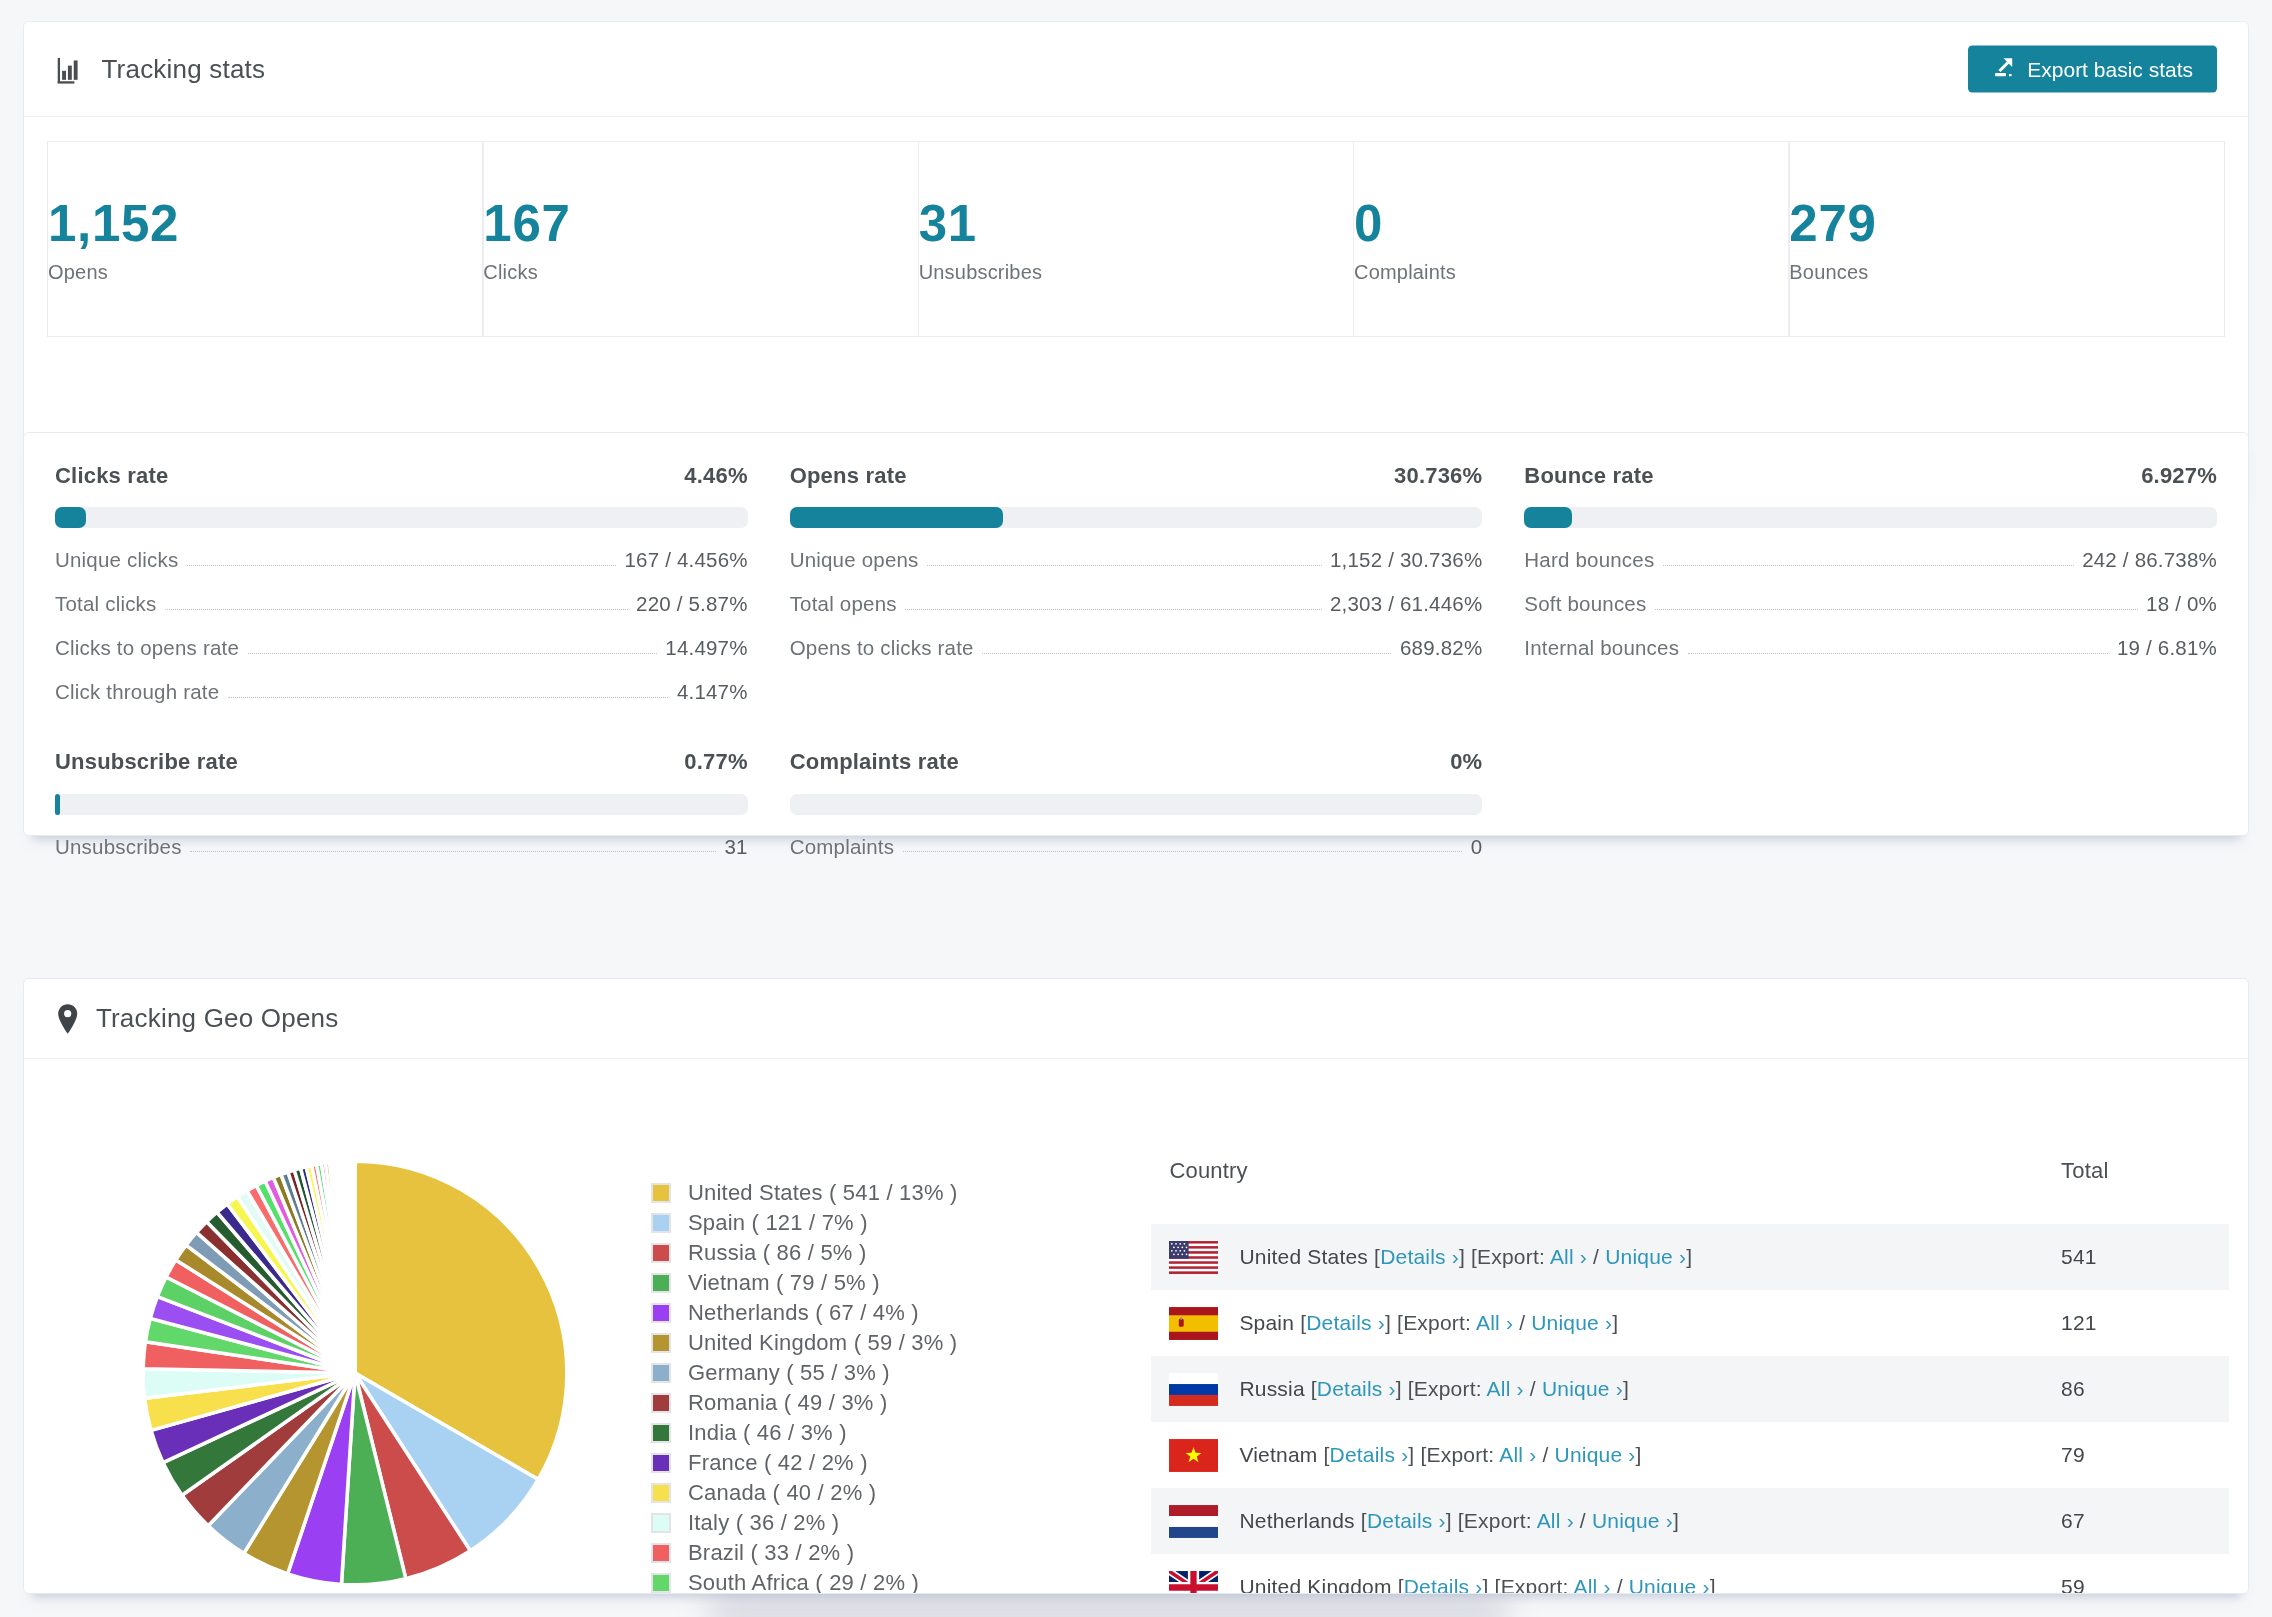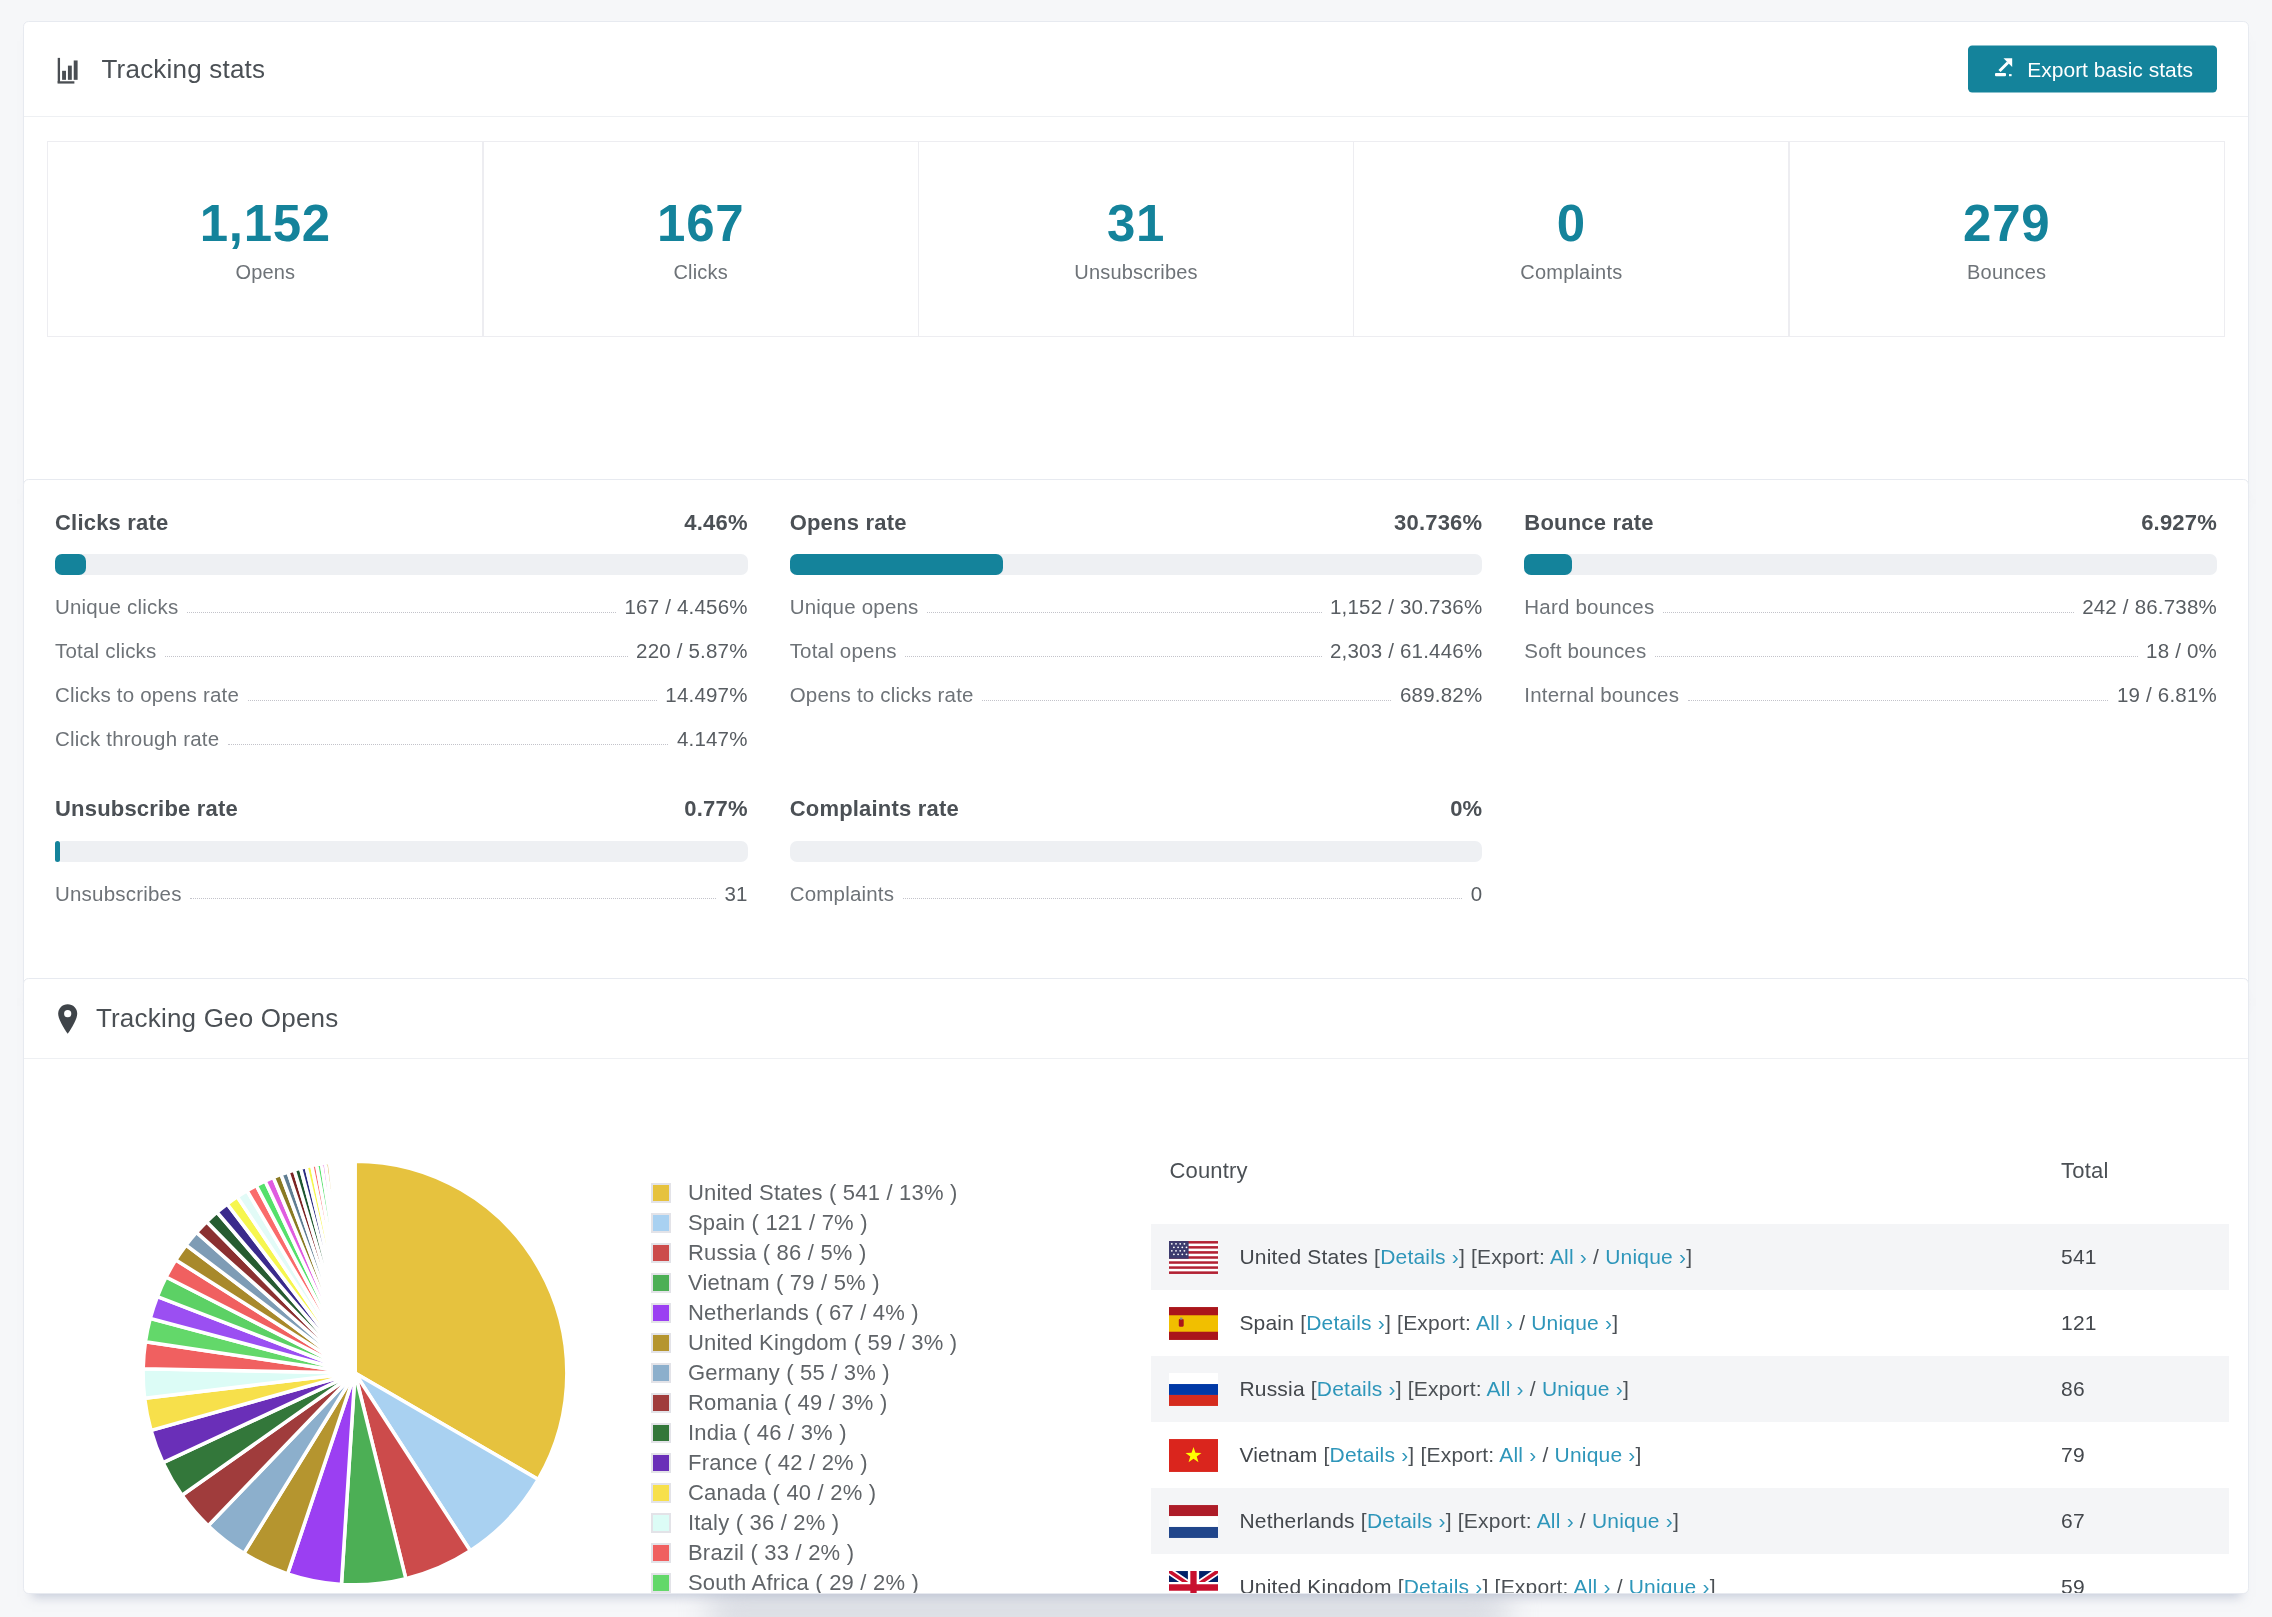--- a/index.html
+++ b/index.html
@@ -3,38 +3,38 @@
 <meta charset="utf-8">
 <style>
   :root { --accent:#14839b; --link:#2e96ba; }
   * { box-sizing:border-box; margin:0; padding:0; }
   html,body { width:2273px; height:1618px; overflow:hidden; background:#f6f7f9;
               font-family:"Liberation Sans", sans-serif; color:#43474c; letter-spacing:0.2px; }
   .card { position:absolute; left:23px; width:2226px; background:#fff;
           border:1.4px solid #e7eaf0; border-radius:5.6px; z-index:1;
           box-shadow:0 11.3px 10px -8.5px rgba(150,160,185,.5); }
   #card-tracking { top:21px;  height:480px; }
-  #card-rates    { top:432px; height:524px;margin-top:47px; }
+  #card-rates    { top:432px; height:404px; }
   #card-geo      { top:978px; height:616px; overflow:hidden; }
 
   .card-header { display:flex; align-items:center; padding:0 31px; height:95px;
                  border-bottom:1.4px solid #eef0f3; position:relative; }
   #card-geo .card-header { height:80px; }
   .card-title { font-size:26px; color:#4b5055; }
   .hdr-icon { margin-right:15.5px; display:flex; align-items:center; }
 
   .export-btn { position:absolute; right:31px; top:50%; transform:translateY(-50%);
                 display:flex; align-items:center; gap:11.3px; background:var(--accent);
                 color:#fff; border:none; border-radius:4.2px; font-size:21px;
                 padding:0 24px; height:47px; cursor:pointer;
                 font-family:"Liberation Sans", sans-serif; }
 
   .stats-row { display:flex; margin:24px 23px 0; }
   .stat-box { flex:1; border:1.4px solid #ededf1; margin-left:-1.4px; height:196px;
-              display:flex; flex-direction:column; align-items:center; justify-content:center; }
+              display:flex; flex-direction:column; justify-content:center; }
   .stat-box:first-child { margin-left:0; }
   .stat-value { font-size:51px; font-weight:700; color:var(--accent); letter-spacing:0.7px; }
   .stat-label { font-size:20px; color:#6e7378; margin-top:8.5px; }
 
   .rates-grid { display:grid; grid-template-columns:1fr 1fr 1fr; column-gap:42px;
                 row-gap:45px; padding:30px 31px 0; }
   .rate-head { display:flex; justify-content:space-between; align-items:baseline;
                font-size:22px; font-weight:700; color:#4b5055; }
   .progress { margin-top:18.4px; height:21px; background:#eef0f3; border-radius:7px; }
   .progress-fill { height:100%; background:var(--accent); border-radius:7px; }

